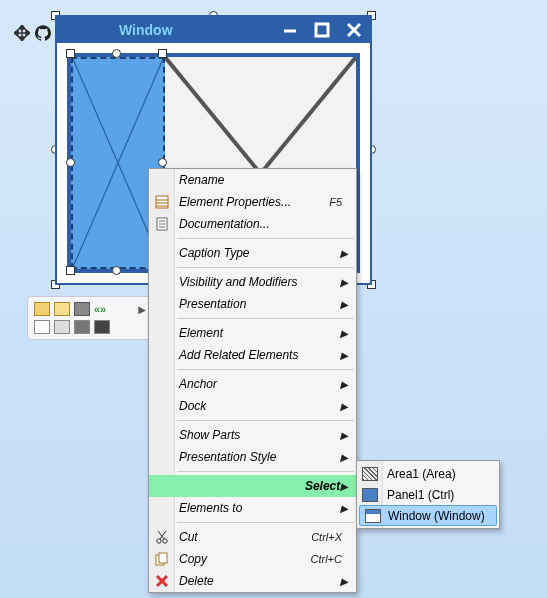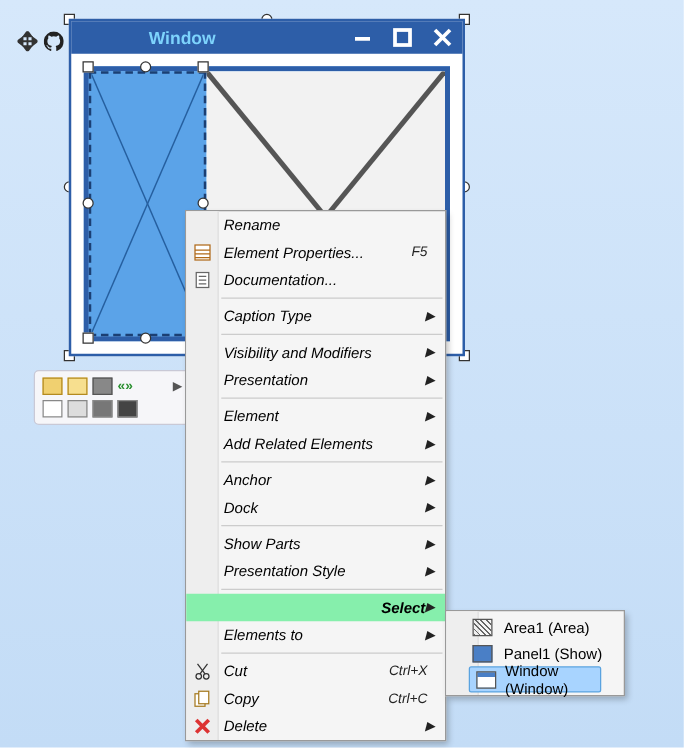--- a/index.html
+++ b/index.html
@@ -31,21 +31,21 @@
   .sw { width:16px; height:14px; border:1px solid #888; }
   .context-menu { position:absolute; left:148px; top:168px; width:209px; background:#f5f5f5; border:1px solid #999; box-shadow:2px 3px 5px rgba(0,0,0,0.25); }
   .context-menu .gutter { position:absolute; left:0; top:0; bottom:0; width:26px; background:#eee; border-right:1px solid #ddd; }
   .menu-item { position:relative; display:flex; align-items:center; height:22px; padding-left:30px; padding-right:8px; cursor:default;font-style:italic; }
   .menu-item.hl { background:#86efac;text-align:right; }
   .menu-item .label { flex:1; }
   .menu-item .shk { color:#222; font-size:11px; margin-right:6px; }
   .menu-item .arrow { font-size:10px; color:#222; }
   .menu-item .icon { position:absolute; left:4px; width:18px; height:18px; display:flex; align-items:center; justify-content:center; }
   .sep { height:1px; background:#ccc; margin:3px 2px 3px 28px; position:relative; }
-  .submenu { position:absolute; left:356px; top:488px; width:144px; background:#f5f5f5; border:1px solid #999; box-shadow:2px 3px 5px rgba(0,0,0,0.25); padding:2px 16px; }
+  .submenu { position:absolute; left:356px; top:460px; width:144px; background:#f5f5f5; border:1px solid #999; box-shadow:2px 3px 5px rgba(0,0,0,0.25); padding:2px 0; }
   .submenu .gutter { position:absolute; left:0; top:0; bottom:0; width:26px; background:#eee; border-right:1px solid #ddd; }
   .sub-item { position:relative; display:flex; align-items:center; height:21px; padding-left:30px; cursor:default; }
   .sub-item.hl { background:#a8d4ff; border:1px solid #5aa3e0; border-radius:2px; margin:0 2px; padding-left:28px; }
   .sub-item .icon { position:absolute; left:5px; width:16px; height:14px; border:1px solid #555; }
 </style>
 </head>
 <body>
 
 <div class="move-cross">
   <svg width="16" height="16">
@@ -250,19 +250,19 @@
 </div>
 
 <div class="submenu">
   <div class="gutter"></div>
   <div class="sub-item">
     <span class="icon" style="background:repeating-linear-gradient(45deg,#666 0 1px,transparent 1px 3px)"></span>
     <span>Area1 (Area)</span>
   </div>
   <div class="sub-item">
     <span class="icon" style="background:#4a7fc6"></span>
-    <span>Panel1 (Show)</span>
+    <span>Panel1 (Ctrl)</span>
   </div>
   <div class="sub-item hl">
     <span class="icon" style="background:linear-gradient(#4a7fc6 0 4px,#fff 4px 100%)"></span>
     <span>Window (Window)</span>
   </div>
 </div>
 
 </body></html>

